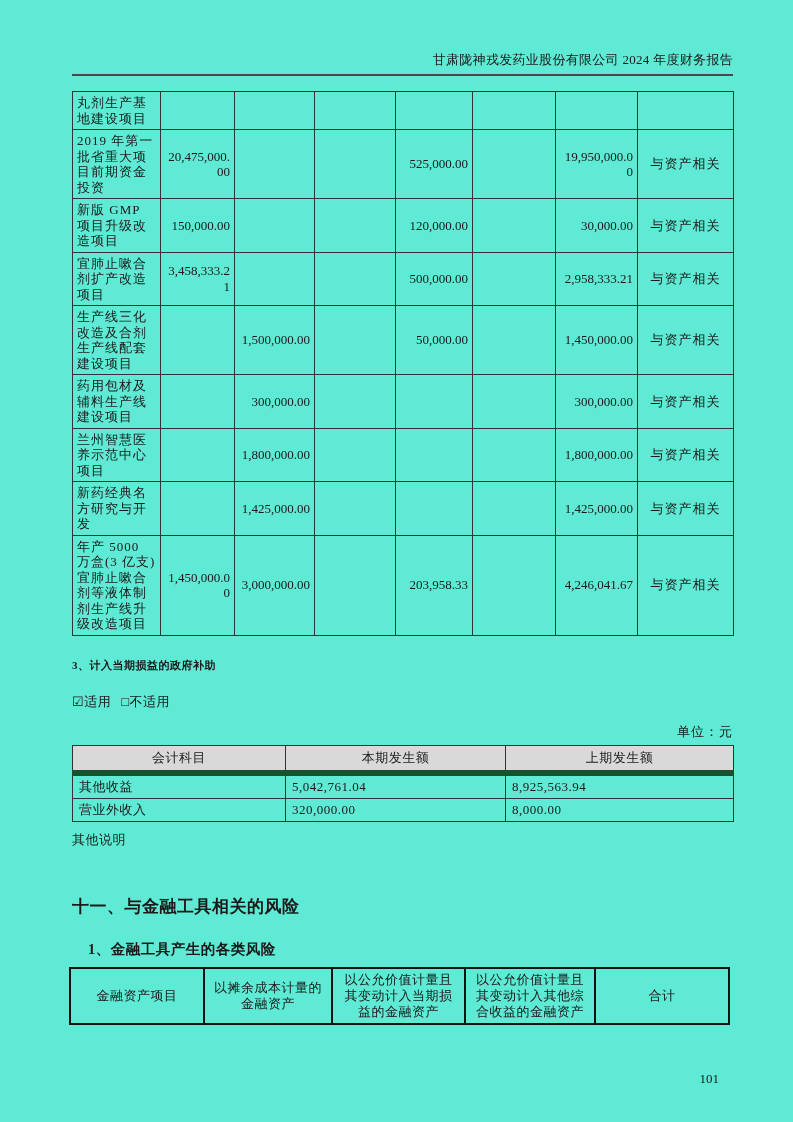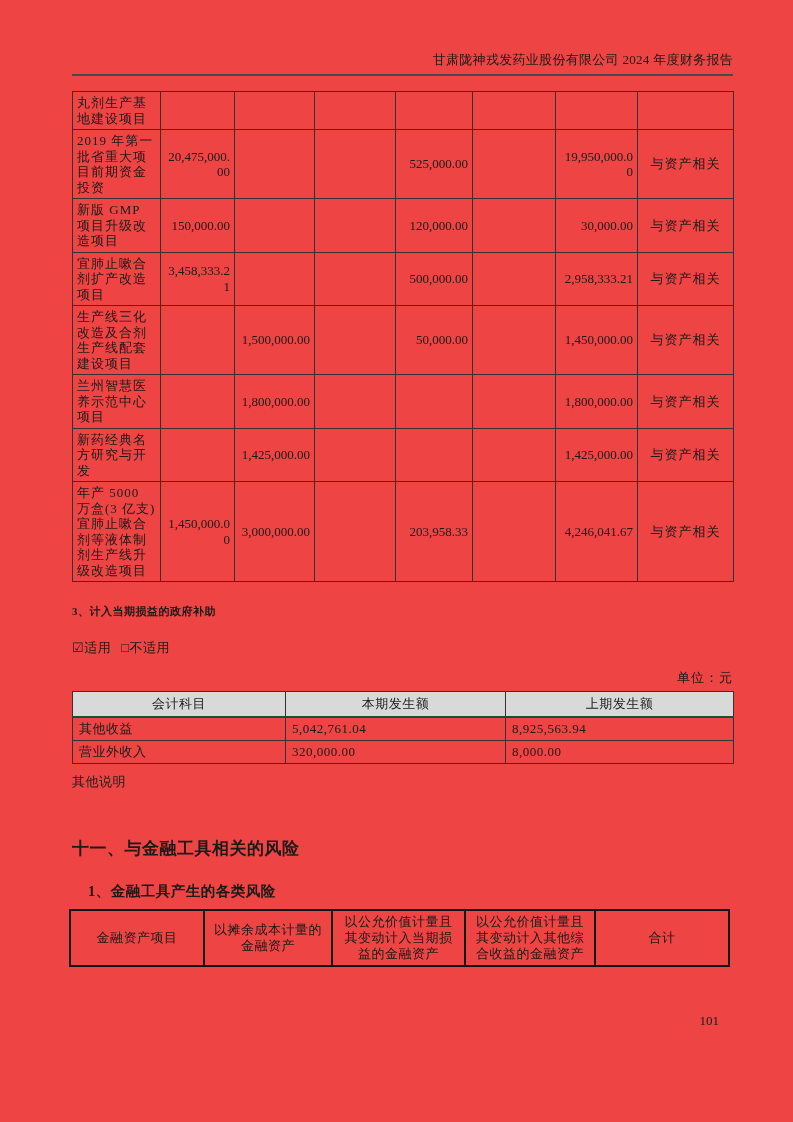--- a/index.html
+++ b/index.html
@@ -1,20 +1,20 @@
 <!DOCTYPE html>
 <html><head>
 <meta charset="utf-8">
 <style>
   html,body { margin:0; padding:0; background:#888; }
   .page {
     position:relative;
     width:793px; height:1122px;
     margin:0 auto;
-    background:#ef4444;
+    background:#5eead4;
     font-family:"Liberation Serif","DejaVu Serif",serif;
     color:#1a1a1a;
     overflow:hidden;
   }
   .content { padding:52px 60px 0 72px; }
 
   
   .header-title { text-align:right; font-size:13px; line-height:16px; letter-spacing:0.3px; }
   .header-rule { border-bottom:2px solid #4a4a4a; margin-top:6px; }
 
@@ -44,21 +44,21 @@
   .gov-table th, .gov-table td {
     border:1px solid #333;
     font-size:13px; font-weight:normal;
     padding:2px 6px;
     letter-spacing:0.5px;
   }
   .gov-table th {
     background:#d9d9d9;
     text-align:center;
     height:20px;
-    border-bottom:2px solid #14532d;
+    border-bottom:6px solid #14532d;
   }
   .gov-table td { height:17px; }
   .gov-table td:first-child { text-align:left; }
   .gov-table td:nth-child(2), .gov-table td:nth-child(3) { }
 
   .other-note { font-size:13px; margin-top:9px; letter-spacing:0.5px; }
 
   .chapter-heading { font-size:17px; font-weight:bold; margin-top:46px; letter-spacing:0.5px; }
   .sub-heading { font-size:14.5px; font-weight:bold; margin-top:22px; letter-spacing:0.5px;margin-left:16px; }
   .table-caption { font-size:13px; margin-top:20px; margin-left:28px; letter-spacing:0.5px; }
@@ -140,20 +140,30 @@
             <td>与资产相关</td>
           </tr>
           <tr>
             <td>生产线三化改造及合剂生产线配套建设项目</td>
             <td></td>
             <td>1,500,000.00</td>
             <td></td>
             <td>50,000.00</td>
             <td></td>
             <td>1,450,000.00</td>
+            <td>与资产相关</td>
+          </tr>
+          <tr>
+            <td>药用包材及辅料生产线建设项目</td>
+            <td></td>
+            <td>300,000.00</td>
+            <td></td>
+            <td></td>
+            <td></td>
+            <td>300,000.00</td>
             <td>与资产相关</td>
           </tr>
           <tr>
             <td>兰州智慧医养示范中心项目</td>
             <td></td>
             <td>1,800,000.00</td>
             <td></td>
             <td></td>
             <td></td>
             <td>1,800,000.00</td>

